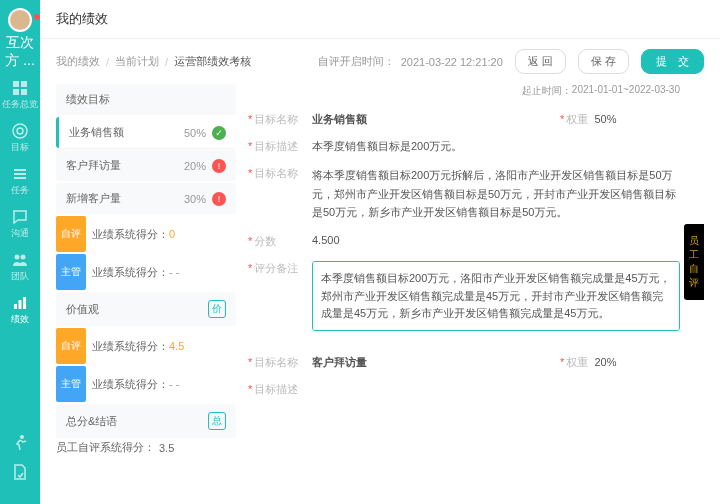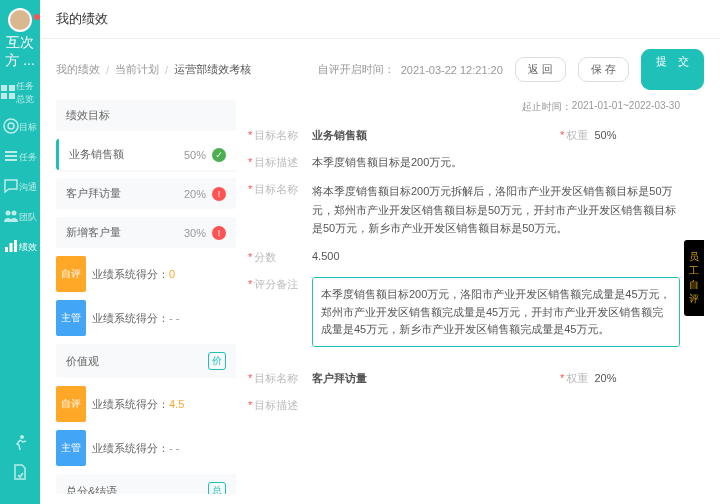--- a/index.html
+++ b/index.html
@@ -2,37 +2,37 @@
 <html><head>
 <meta charset="utf-8">
 <style>
 *{margin:0;padding:0;box-sizing:border-box;font-family:"Microsoft YaHei",sans-serif}
 body{background:#f5f7fa;width:720px;height:504px;overflow:hidden;font-size:11px;display:flex}
 .sidebar{width:40px;background:#1fc0b8;display:flex;flex-direction:column;align-items:center;padding-top:8px;color:#fff}
 .avatar{width:24px;height:24px;border-radius:50%;background:#fff;margin-bottom:2px;position:relative;overflow:hidden}
 .avatar::after{content:"";position:absolute;inset:2px;border-radius:50%;background:#d9b78f}
 .dot{width:6px;height:6px;background:#ff5252;border-radius:50%;position:absolute;top:6px;left:26px}
 .sb-label{font-size:14px;margin-bottom:10px;text-align:center}
-.sb-item{display:flex;flex-direction:row;align-items:center;margin-bottom:12px;opacity:.7}
+.sb-item{display:flex;flex-direction:column;align-items:center;margin-bottom:12px;opacity:.7}
 .sb-item.active{opacity:1}
 .sb-item .ico{width:16px;height:16px;margin-bottom:2px;display:flex;align-items:center;justify-content:center}
 .sb-item span{font-size:9px}
 .sb-bottom{margin-top:auto;margin-bottom:10px}
 .main{flex:1;display:flex;flex-direction:column;background:#fff;overflow:hidden}
 .header{display:flex;align-items:center;padding:10px 16px;border-bottom:1px solid #eee}
 .page-title{font-size:13px;color:#333}
 .crumbs{display:flex;align-items:center;padding:10px 16px;gap:6px;font-size:11px;color:#999}
 .crumbs .cur{color:#555}
 .crumbs .sep{color:#ccc}
 .spacer{flex:1}
 .time-label{color:#999;font-size:11px}
 .btn{padding:4px 12px;border:1px solid #ddd;border-radius:9px;background:#fff;color:#666;font-size:11px;cursor:pointer;margin-left:6px}
-.btn.primary{background:#1fc0b8;border-color:#1fc0b8;color:#fff;letter-spacing:4px;padding:4px 10px 20px 14px}
+.btn.primary{background:#1fc0b8;border-color:#1fc0b8;color:#fff;letter-spacing:4px;padding:4px 10px 4px 14px}
 .body{flex:1;display:flex;padding:0 16px 10px;gap:12px;overflow:hidden}
-.left{width:180px;display:flex;flex-direction:column;gap:8px;overflow-y:auto}
+.left{width:180px;display:flex;flex-direction:column;gap:2px;overflow-y:auto}
 .card{background:#f8f9fa;border-radius:3px;padding:8px 10px;font-size:11px;color:#666;display:flex;align-items:center}
 .card.sel{background:#fff;border-left:3px solid #1fc0b8;box-shadow:0 1px 3px rgba(0,0,0,.06)}
 .pct{margin-left:auto;margin-right:6px;color:#999}
 .badge{width:14px;height:14px;border-radius:50%;display:inline-flex;align-items:center;justify-content:center;font-size:9px;color:#fff}
 .badge.ok{background:#4caf50}
 .badge.warn{background:#ff5252}
 .tag{padding:11px 5px;border-radius:2px;font-size:10px;color:#fff;margin-right:6px}
 .tag.o{background:#ffa726}
 .tag.b{background:#42a5f5}
 .score-row{display:flex;align-items:center;font-size:11px;color:#666}

